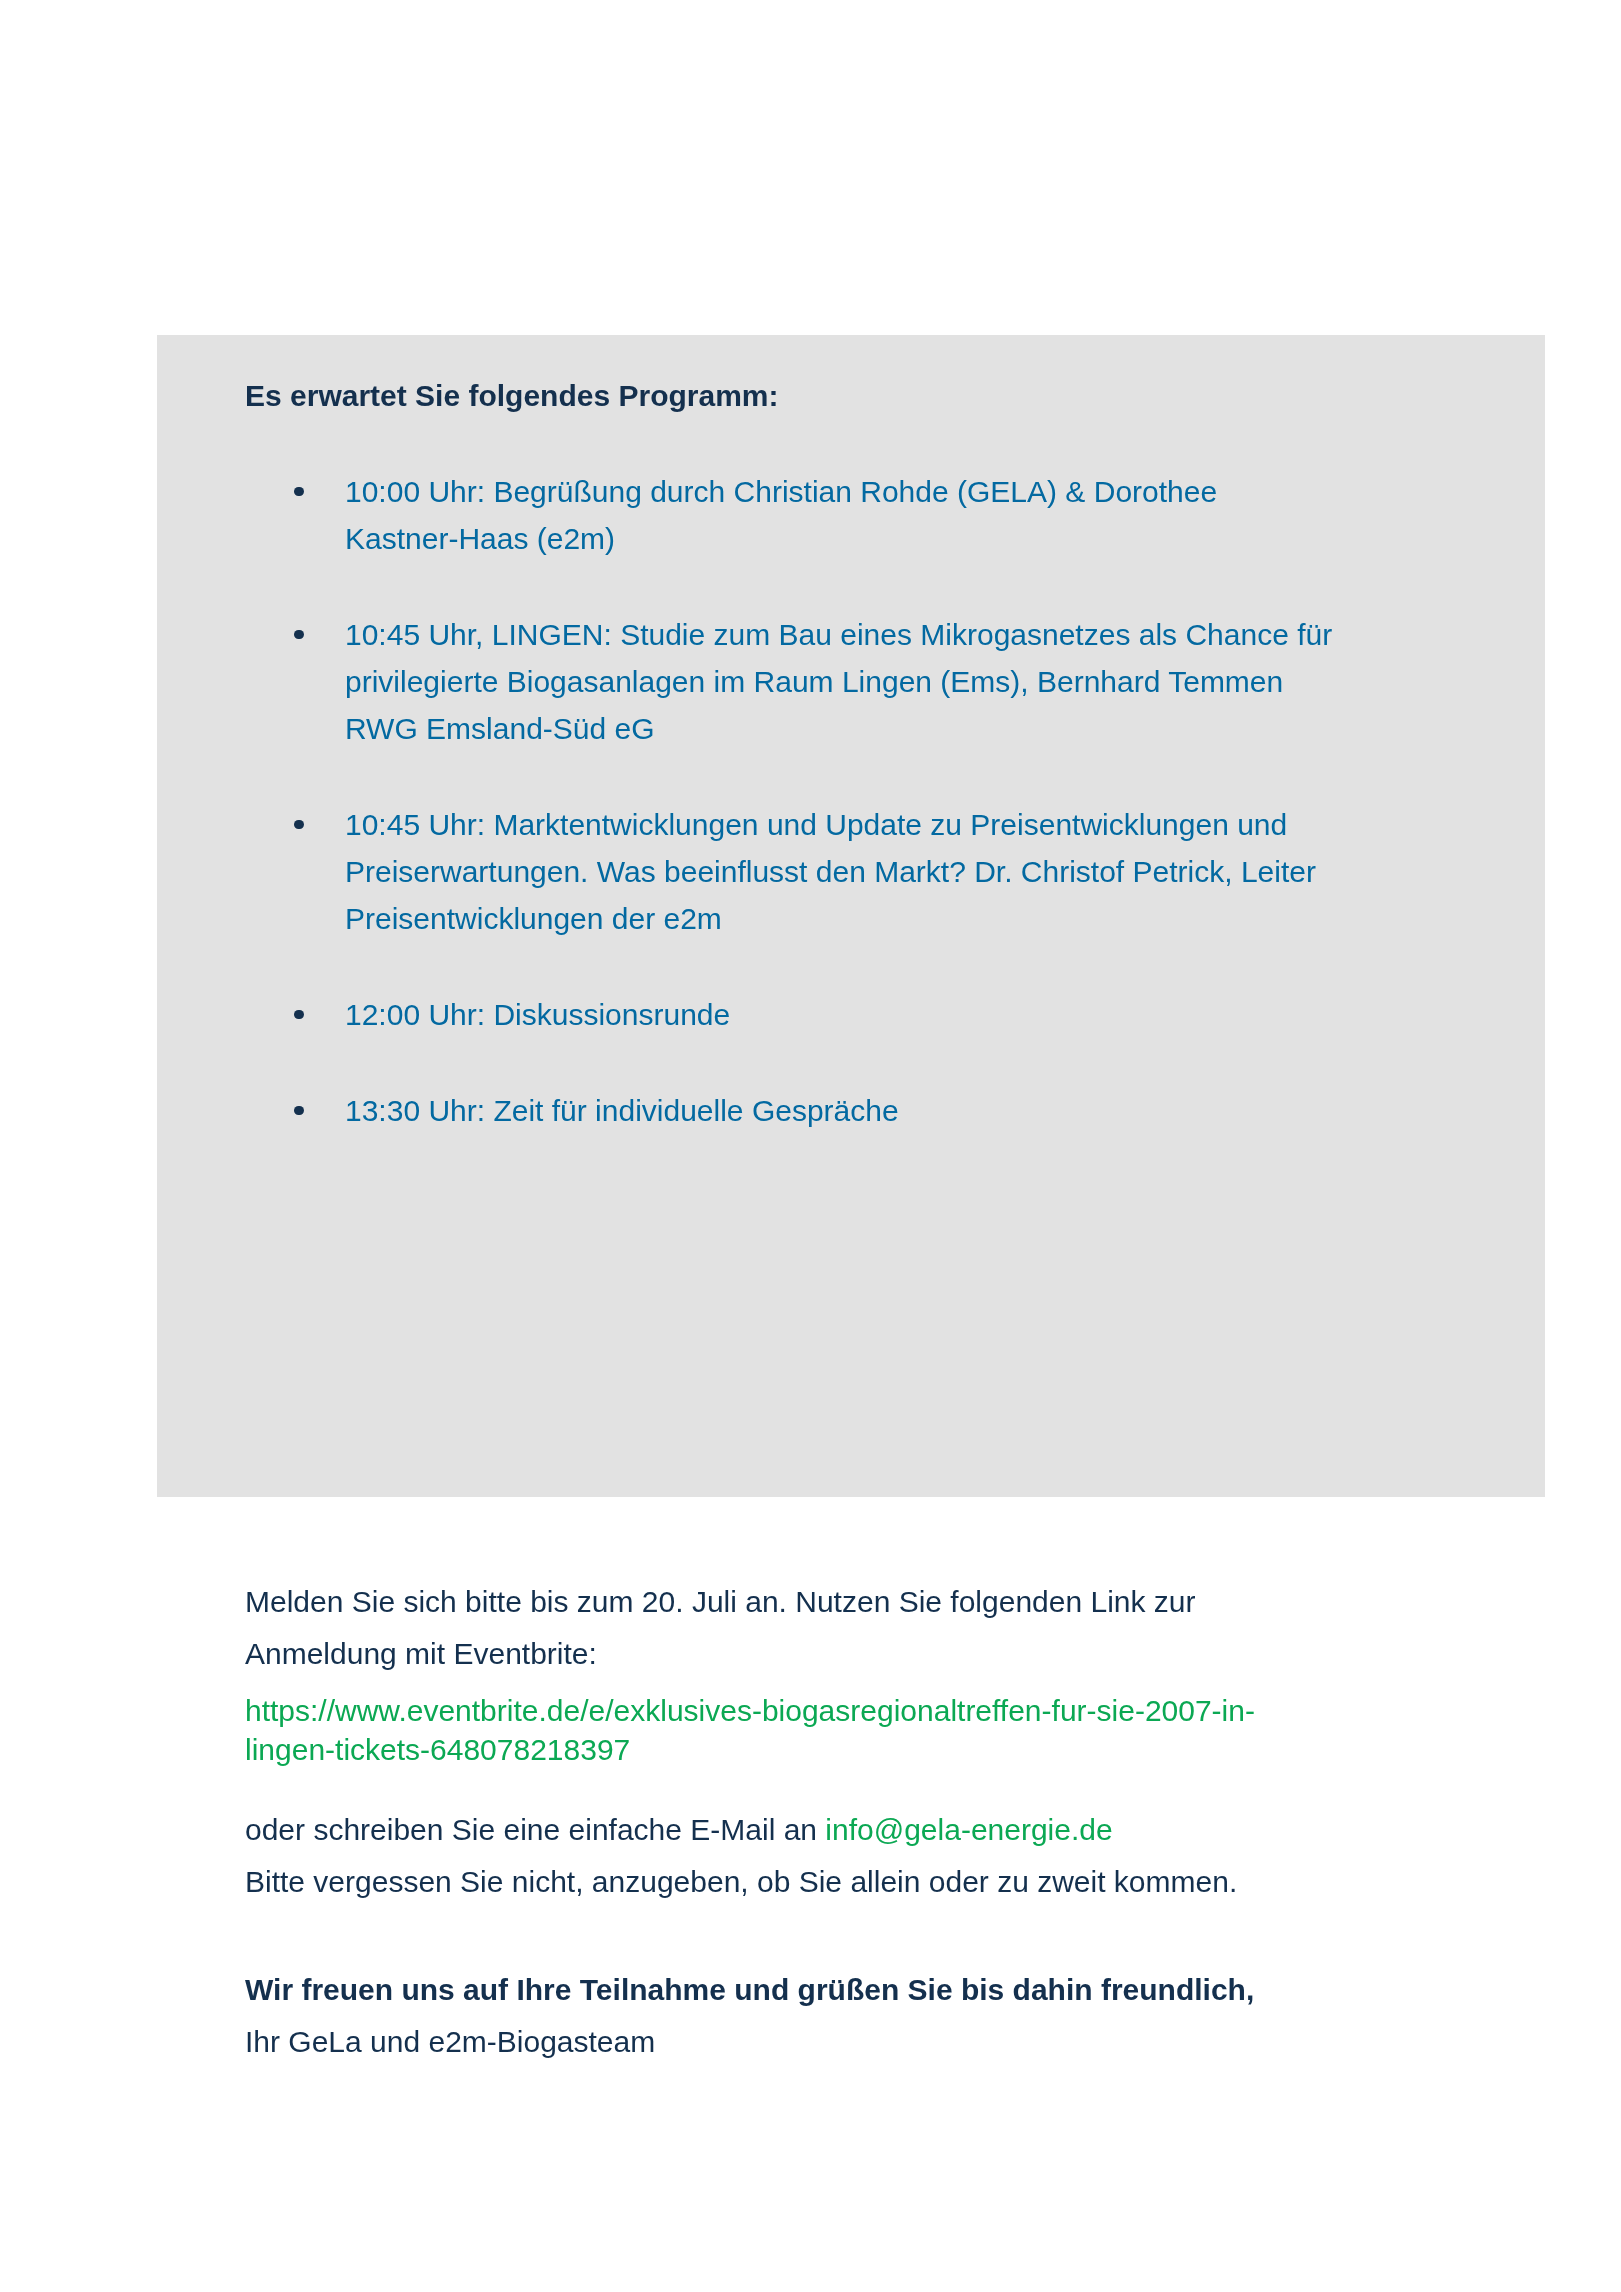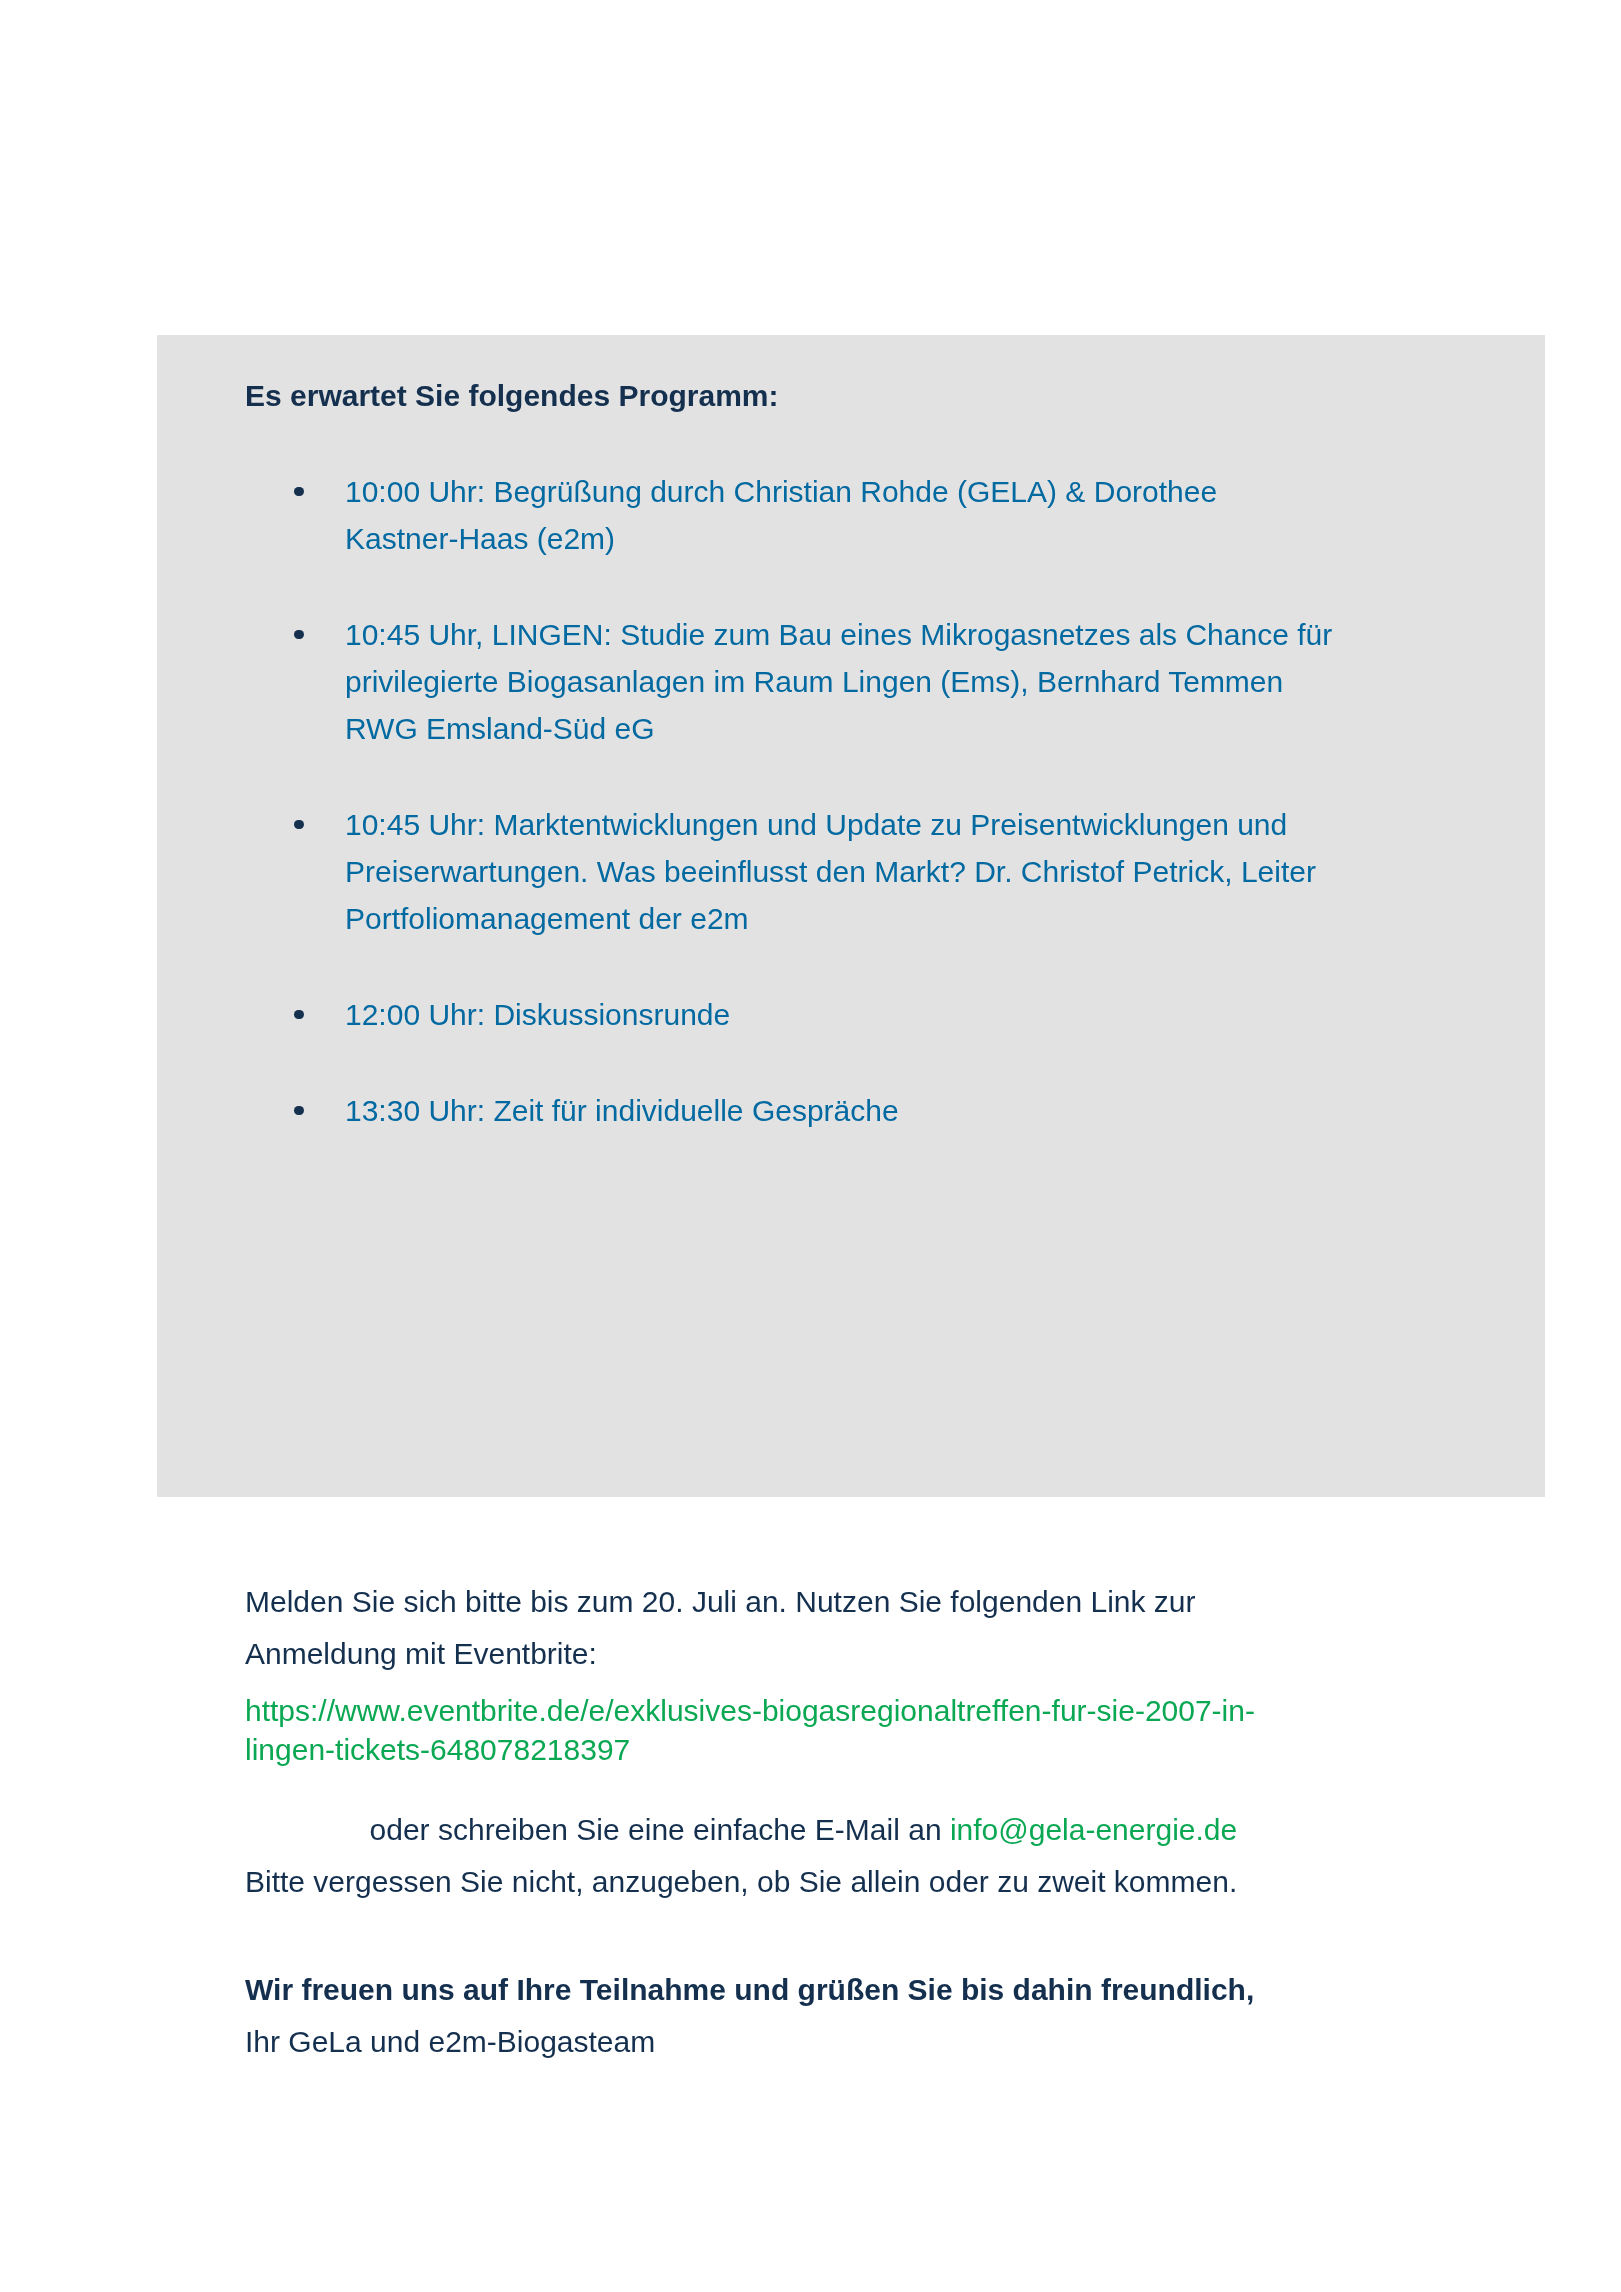--- a/index.html
+++ b/index.html
@@ -63,21 +63,21 @@
     white-space: nowrap;
   }
   .body-line {
     font-size: 30px;
     line-height: 52px;
     color: #14304e;
     white-space: nowrap;
   }
   .intro-block   { top: 1576px; }
   .link-block    { top: 1691px; }
-  .email-block   { top: 1804px; text-align: right; }
+  .email-block   { top: 1804px; }
   .closing-block { top: 1964px; }
   a.green-link {
     color: #0ba853;
     text-decoration: none;
     cursor: pointer;
   }
   .link-line {
     font-size: 30px;
     line-height: 39px;
     white-space: nowrap;
@@ -104,21 +104,21 @@
         <span class="bullet-dot"></span>
         <div class="item-line">10:45 Uhr, LINGEN: Studie zum Bau eines Mikrogasnetzes als Chance für</div>
         <div class="item-line">privilegierte Biogasanlagen im Raum Lingen (Ems), Bernhard Temmen</div>
         <div class="item-line">RWG Emsland-Süd eG</div>
       </li>
 
       <li>
         <span class="bullet-dot"></span>
         <div class="item-line">10:45 Uhr: Marktentwicklungen und Update zu Preisentwicklungen und</div>
         <div class="item-line">Preiserwartungen. Was beeinflusst den Markt? Dr. Christof Petrick, Leiter</div>
-        <div class="item-line">Portfoliomanagement der e2m</div>
+        <div class="item-line">Preisentwicklungen der e2m</div>
       </li>
 
 
       <li>
         <span class="bullet-dot"></span>
         <div class="item-line">12:00 Uhr: Diskussionsrunde</div>
       </li>
 
 
       <li>

